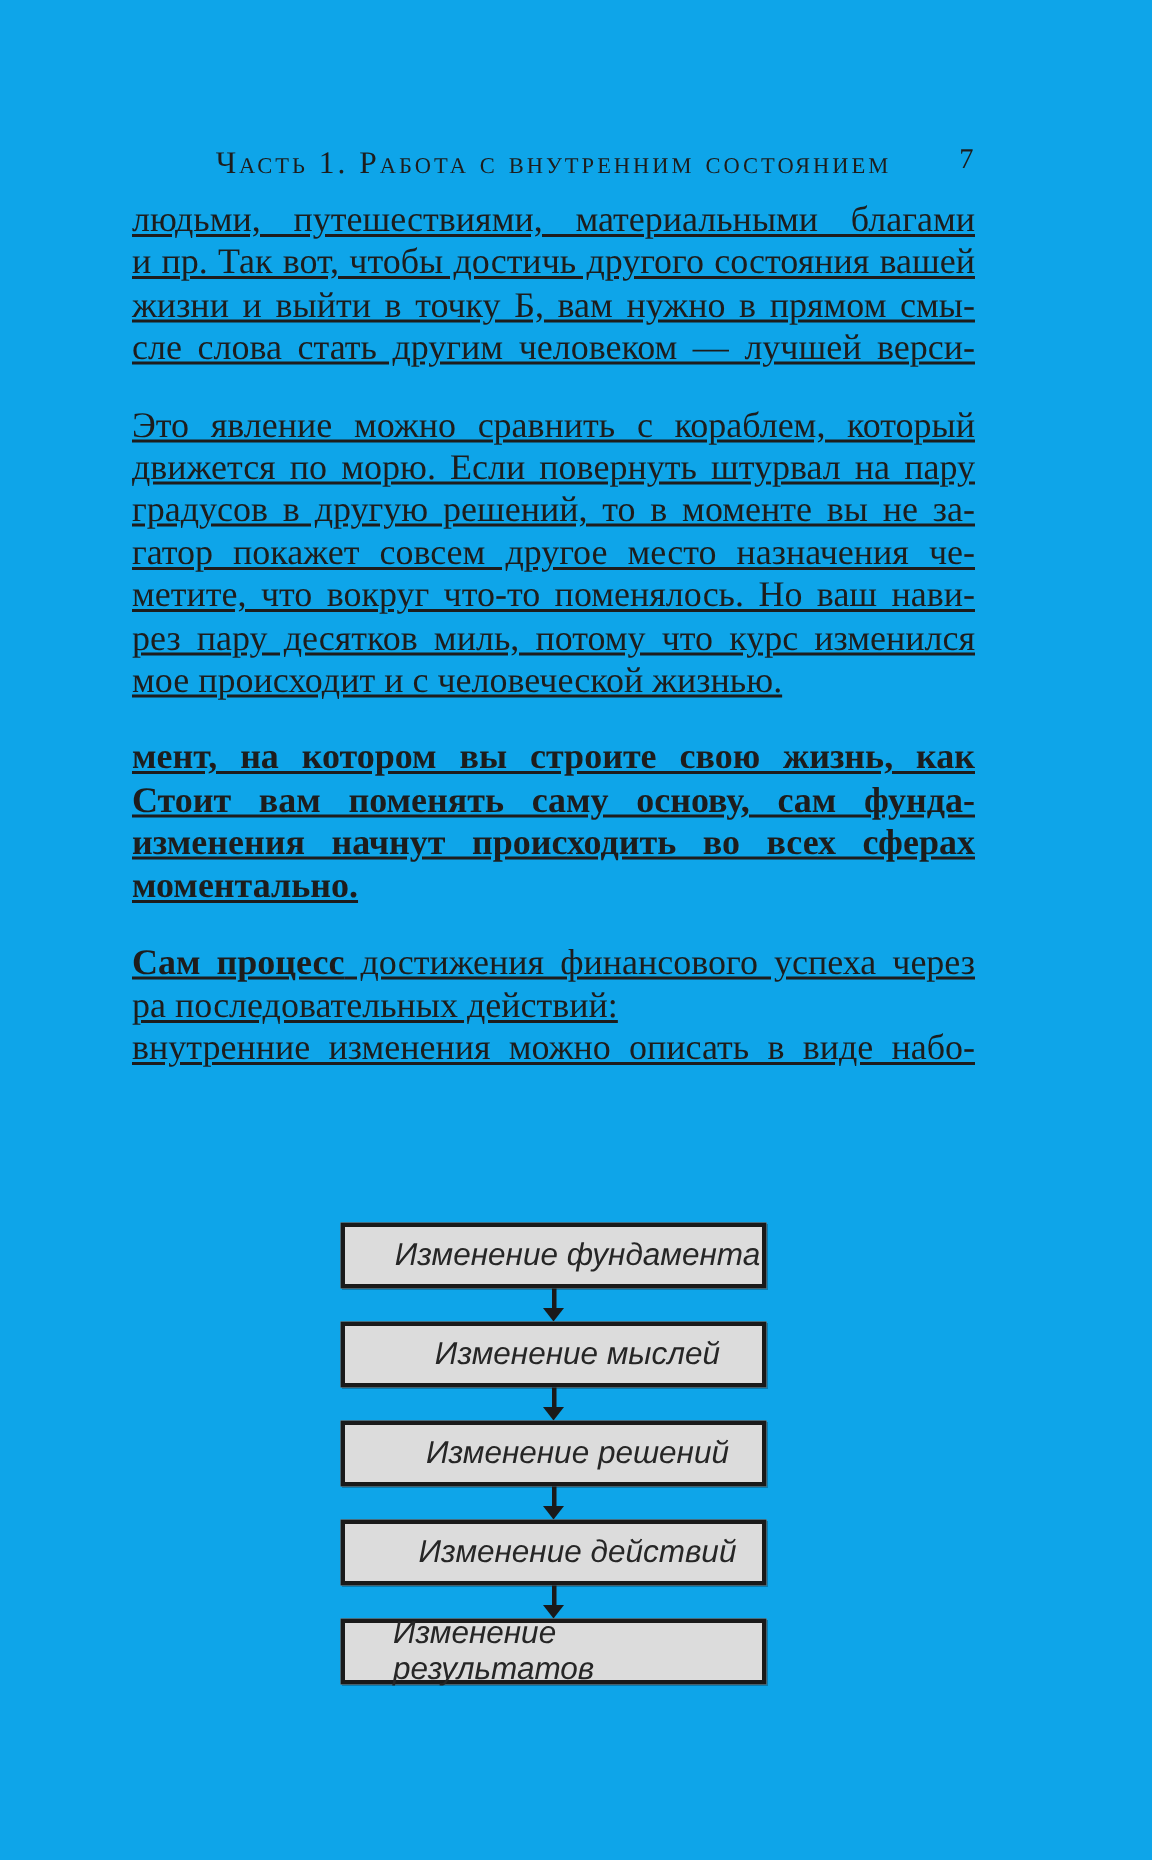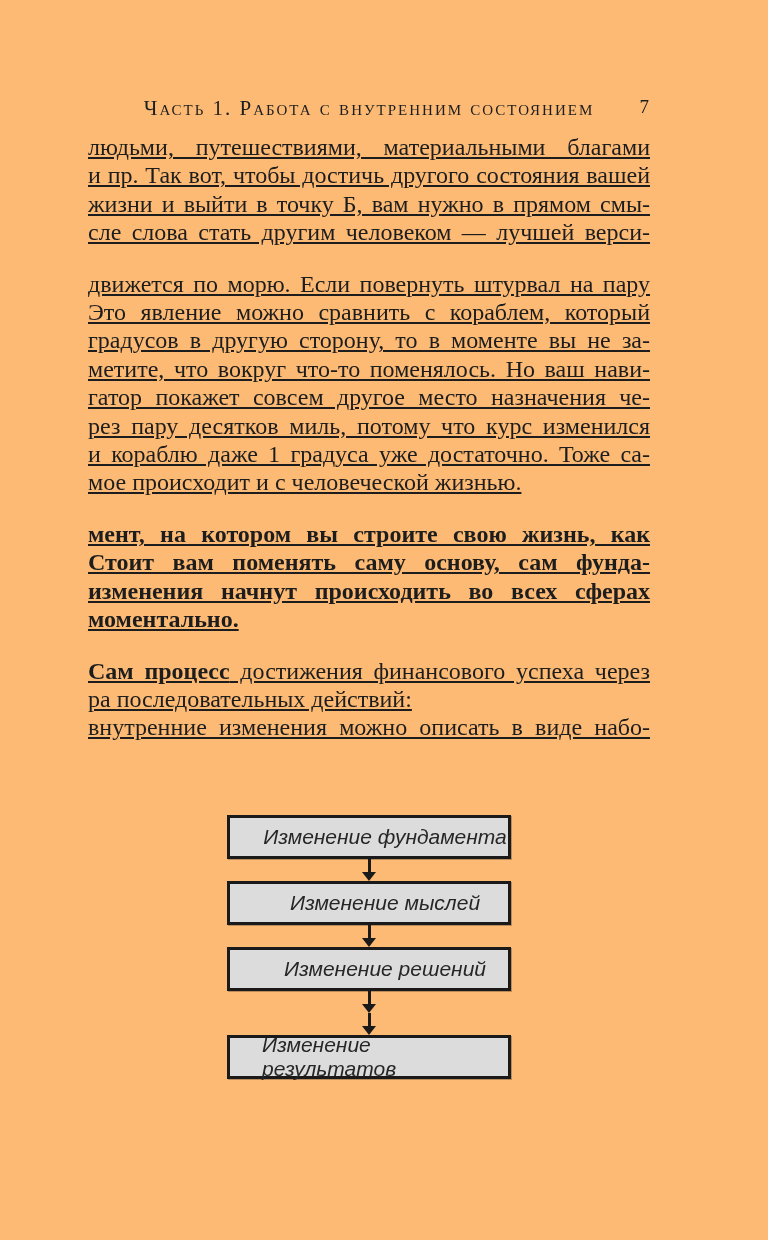--- a/index.html
+++ b/index.html
@@ -3,21 +3,21 @@
 <meta charset="utf-8">
 <style>
   html, body { margin: 0; padding: 0; }
   body {
     width: 768px; height: 1240px;
     background: #ffffff;
     font-family: "Liberation Serif", serif;
     color: var(--text, #1d1d1d);
     overflow: hidden;
   }
-  .page { position: relative; width: 768px; height: 1240px; background: #fdba74; }
+  .page { position: relative; width: 768px; height: 1240px; background: #0ea5e9; }
 
   
   .running-header {
     position: absolute; top: 96px; left: 88px; width: 562px; height: 24px;
   }
   .running-title {
     display: block; text-align: center;
     font-variant: small-caps;
     font-size: 21px; letter-spacing: 2px;
     color: var(--text, #1d1d1d);
@@ -84,27 +84,26 @@
   <div class="text-column">
 
     <div class="para">
       <div class="line">людьми, путешествиями, материальными благами</div>
       <div class="line">и пр. Так вот, чтобы достичь другого состояния вашей</div>
       <div class="line">жизни и выйти в точку Б, вам нужно в прямом смы-</div>
       <div class="line">сле слова стать другим человеком — лучшей верси-</div>
     </div>
 
     <div class="para">
+      <div class="line">Это явление можно сравнить с кораблем, который</div>
       <div class="line">движется по морю. Если повернуть штурвал на пару</div>
-      <div class="line">Это явление можно сравнить с кораблем, который</div>
-      <div class="line">градусов в другую сторону, то в моменте вы не за-</div>
+      <div class="line">градусов в другую решений, то в моменте вы не за-</div>
+      <div class="line">гатор покажет совсем другое место назначения че-</div>
       <div class="line">метите, что вокруг что-то поменялось. Но ваш нави-</div>
-      <div class="line">гатор покажет совсем другое место назначения че-</div>
       <div class="line">рез пару десятков миль, потому что курс изменился</div>
-      <div class="line">и кораблю даже 1 градуса уже достаточно. Тоже са-</div>
       <div class="line last">мое происходит и с человеческой жизнью.</div>
     </div>
 
     <div class="para para-bold">
       <div class="line">мент, на котором вы строите свою жизнь, как</div>
       <div class="line">Стоит вам поменять саму основу, сам фунда-</div>
       <div class="line">изменения начнут происходить во всех сферах</div>
       <div class="line last">моментально.</div>
     </div>
 
@@ -125,20 +124,21 @@
     <div class="flow-box">Изменение мыслей</div>
     <div class="flow-arrow">
         <div class="stem"></div>
         <div class="head"></div>
       </div>
     <div class="flow-box">Изменение решений</div>
     <div class="flow-arrow">
         <div class="stem"></div>
         <div class="head"></div>
       </div>
+    <div class="flow-box">Изменение действий</div>
     <div class="flow-arrow">
         <div class="stem"></div>
         <div class="head"></div>
       </div>
     <div class="flow-box">Изменение результатов</div>
   </div>
 
 </div>
 
 </body></html>

